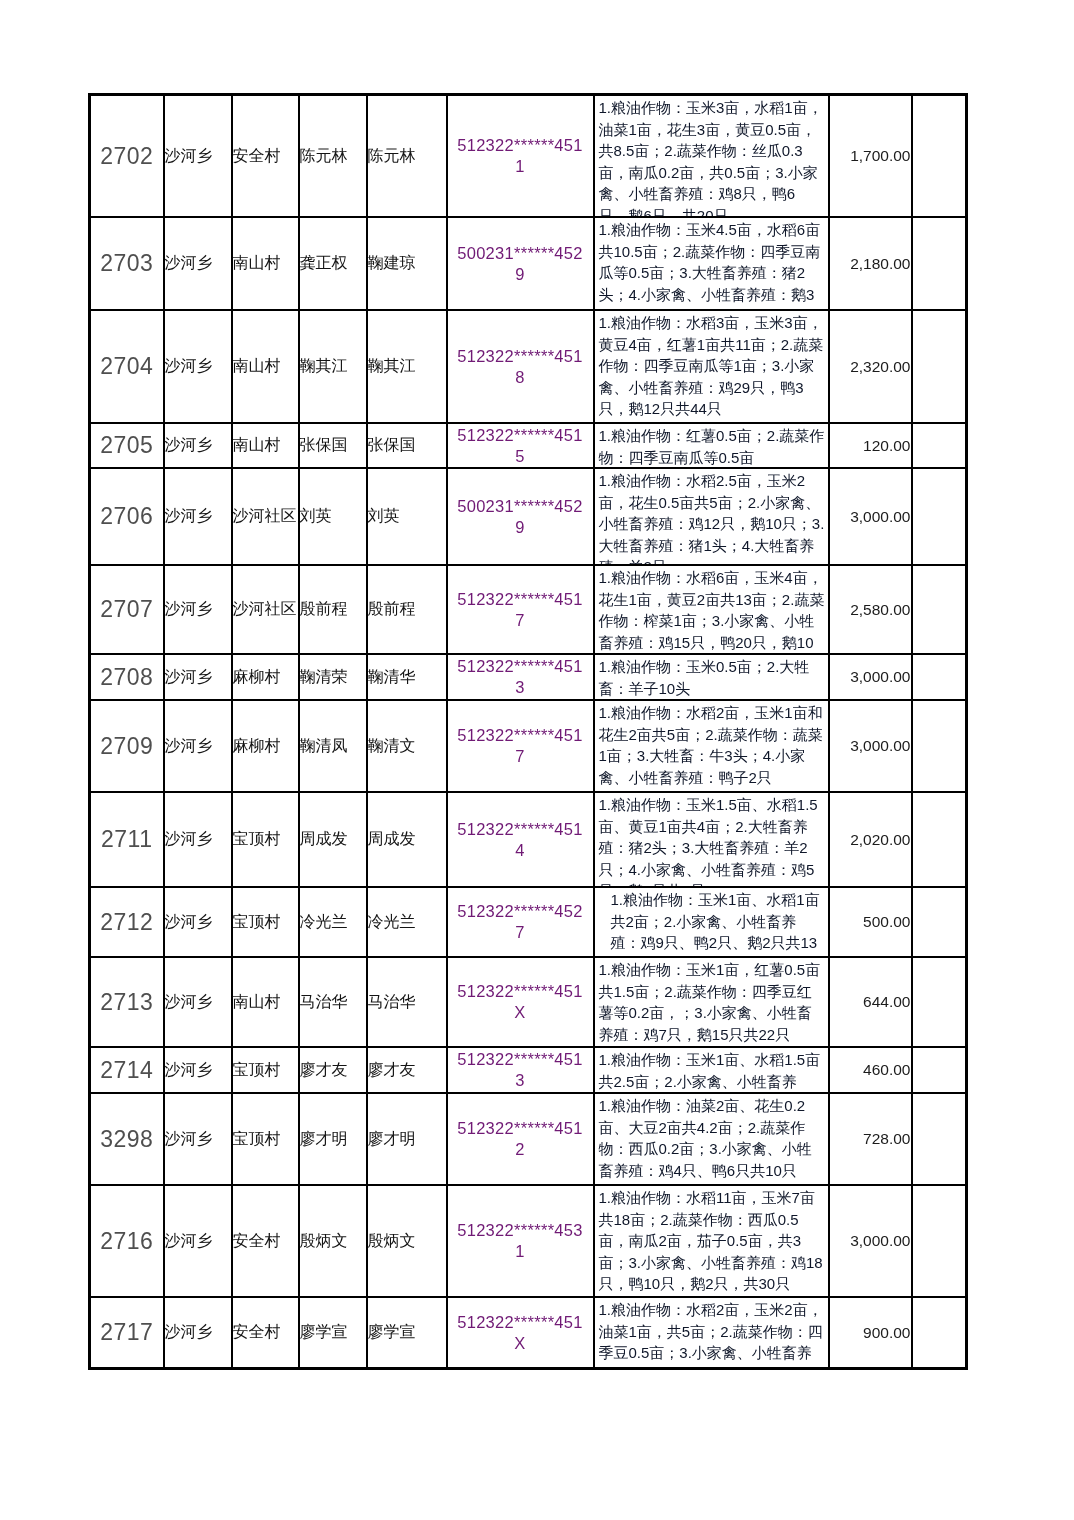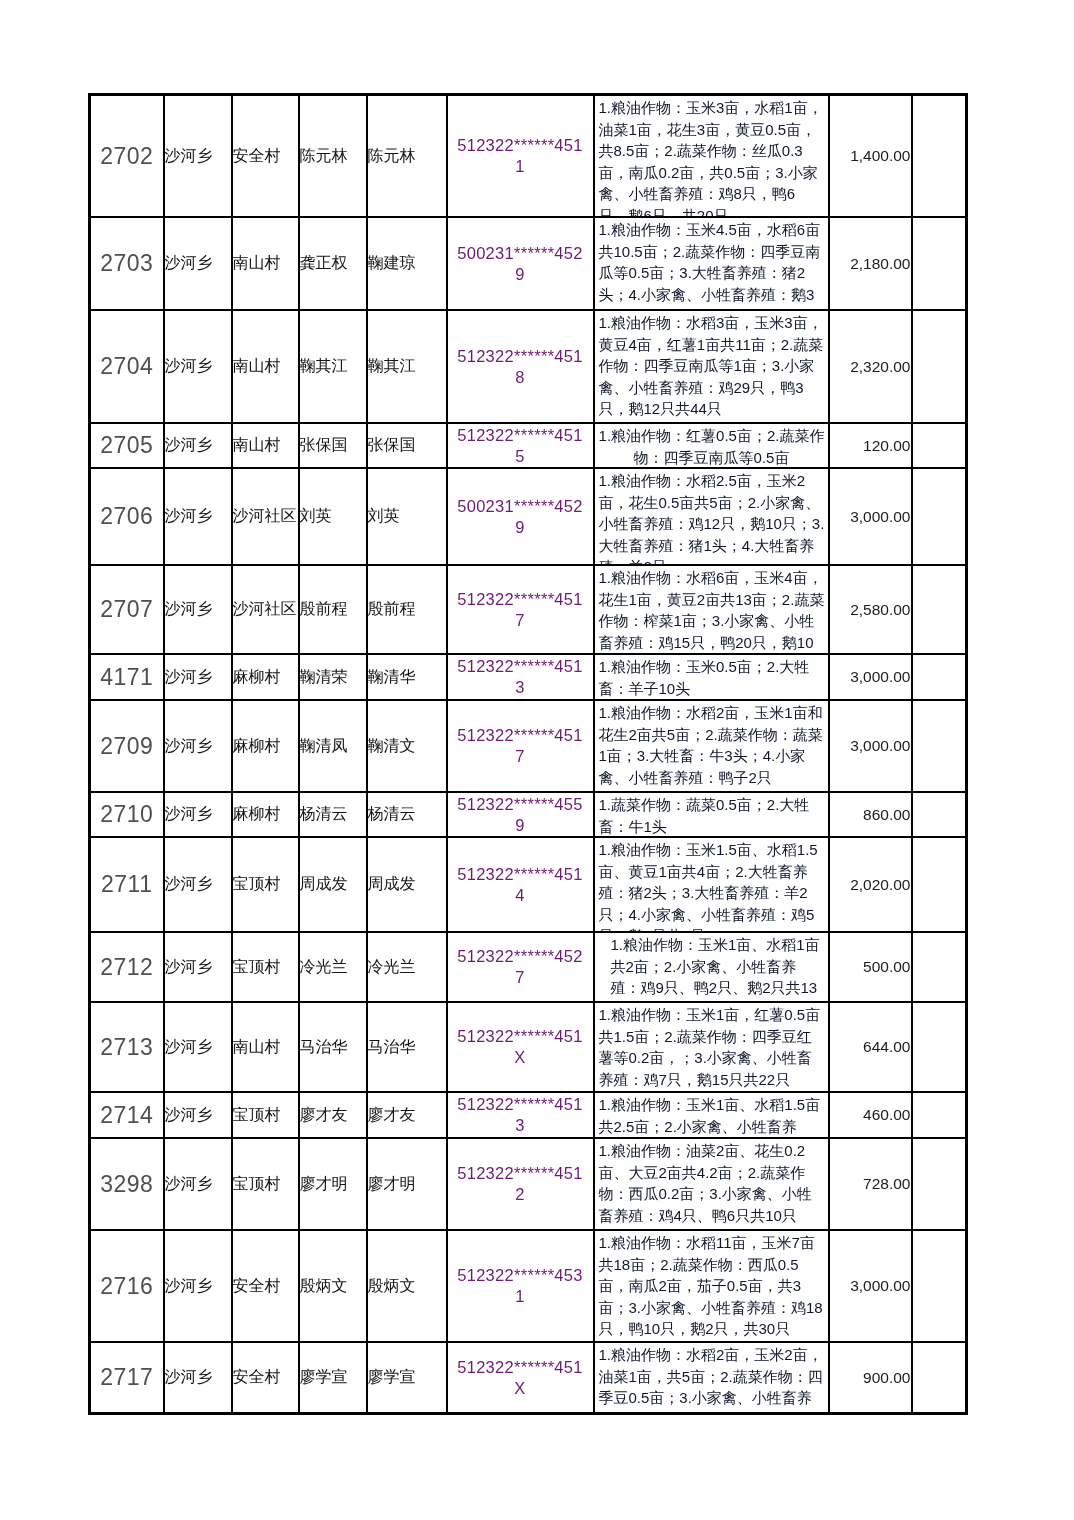--- a/index.html
+++ b/index.html
@@ -91,21 +91,21 @@
     <td class="c-no">2702</td>
     <td class="c-cn">沙河乡</td>
     <td class="c-cn">安全村</td>
     <td class="c-cn">陈元林</td>
     <td class="c-cn">陈元林</td>
     <td class="c-id">512322******451
 1</td>
     <td class="c-desc">
       <div class="desc-box" style="height: 119px;">1.粮油作物：玉米3亩，水稻1亩，油菜1亩，花生3亩，黄豆0.5亩，共8.5亩；2.蔬菜作物：丝瓜0.3亩，南瓜0.2亩，共0.5亩；3.小家禽、小牲畜养殖：鸡8只，鸭6只，鹅6只，共20只</div>
     </td>
-    <td class="c-amt">1,400.00</td>
+    <td class="c-amt">1,700.00</td>
     <td class="c-note"></td>
   </tr>
         <tr style="height: 93px;">
     <td class="c-no">2703</td>
     <td class="c-cn">沙河乡</td>
     <td class="c-cn">南山村</td>
     <td class="c-cn">龚正权</td>
     <td class="c-cn">鞠建琼</td>
     <td class="c-id">500231******452
 9</td>
@@ -131,21 +131,21 @@
   </tr>
         <tr style="height: 45px;">
     <td class="c-no">2705</td>
     <td class="c-cn">沙河乡</td>
     <td class="c-cn">南山村</td>
     <td class="c-cn">张保国</td>
     <td class="c-cn">张保国</td>
     <td class="c-id">512322******451
 5</td>
     <td class="c-desc">
-      <div class="desc-box" style="height: 42px; text-align: center;">1.粮油作物：红薯0.5亩；2.蔬菜作物：四季豆南瓜等0.5亩</div>
+      <div class="desc-box" style="height: 42px;">1.粮油作物：红薯0.5亩；2.蔬菜作物：四季豆南瓜等0.5亩</div>
     </td>
     <td class="c-amt">120.00</td>
     <td class="c-note"></td>
   </tr>
         <tr style="height: 97px;">
     <td class="c-no">2706</td>
     <td class="c-cn">沙河乡</td>
     <td class="c-cn">沙河社区</td>
     <td class="c-cn">刘英</td>
     <td class="c-cn">刘英</td>
@@ -165,21 +165,21 @@
     <td class="c-cn">殷前程</td>
     <td class="c-id">512322******451
 7</td>
     <td class="c-desc">
       <div class="desc-box" style="height: 86px;">1.粮油作物：水稻6亩，玉米4亩，花生1亩，黄豆2亩共13亩；2.蔬菜作物：榨菜1亩；3.小家禽、小牲畜养殖：鸡15只，鸭20只，鹅10只</div>
     </td>
     <td class="c-amt">2,580.00</td>
     <td class="c-note"></td>
   </tr>
         <tr style="height: 46px;">
-    <td class="c-no">4171</td>
+    <td class="c-no">2708</td>
     <td class="c-cn">沙河乡</td>
     <td class="c-cn">麻柳村</td>
     <td class="c-cn">鞠清荣</td>
     <td class="c-cn">鞠清华</td>
     <td class="c-id">512322******451
 3</td>
     <td class="c-desc">
       <div class="desc-box" style="height: 43px;">1.粮油作物：玉米0.5亩；2.大牲畜：羊子10头</div>
     </td>
     <td class="c-amt">3,000.00</td>
@@ -190,34 +190,20 @@
     <td class="c-cn">沙河乡</td>
     <td class="c-cn">麻柳村</td>
     <td class="c-cn">鞠清凤</td>
     <td class="c-cn">鞠清文</td>
     <td class="c-id">512322******451
 7</td>
     <td class="c-desc">
       <div class="desc-box" style="height: 89px;">1.粮油作物：水稻2亩，玉米1亩和花生2亩共5亩；2.蔬菜作物：蔬菜1亩；3.大牲畜：牛3头；4.小家禽、小牲畜养殖：鸭子2只</div>
     </td>
     <td class="c-amt">3,000.00</td>
-    <td class="c-note"></td>
-  </tr>
-        <tr style="height: 45px;">
-    <td class="c-no">2710</td>
-    <td class="c-cn">沙河乡</td>
-    <td class="c-cn">麻柳村</td>
-    <td class="c-cn">杨清云</td>
-    <td class="c-cn">杨清云</td>
-    <td class="c-id">512322******455
-9</td>
-    <td class="c-desc">
-      <div class="desc-box" style="height: 42px;">1.蔬菜作物：蔬菜0.5亩；2.大牲畜：牛1头</div>
-    </td>
-    <td class="c-amt">860.00</td>
     <td class="c-note"></td>
   </tr>
         <tr style="height: 95px;">
     <td class="c-no">2711</td>
     <td class="c-cn">沙河乡</td>
     <td class="c-cn">宝顶村</td>
     <td class="c-cn">周成发</td>
     <td class="c-cn">周成发</td>
     <td class="c-id">512322******451
 4</td>

